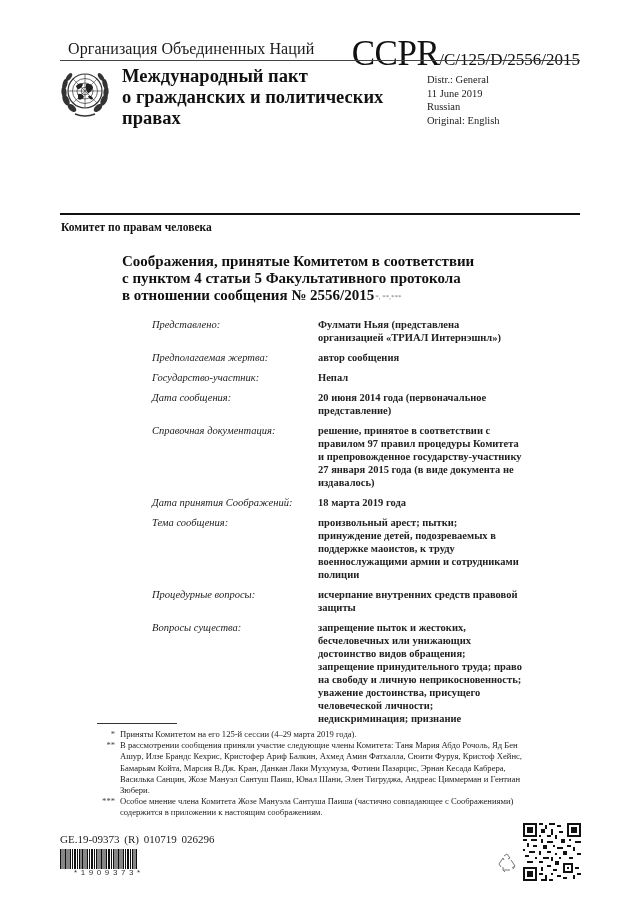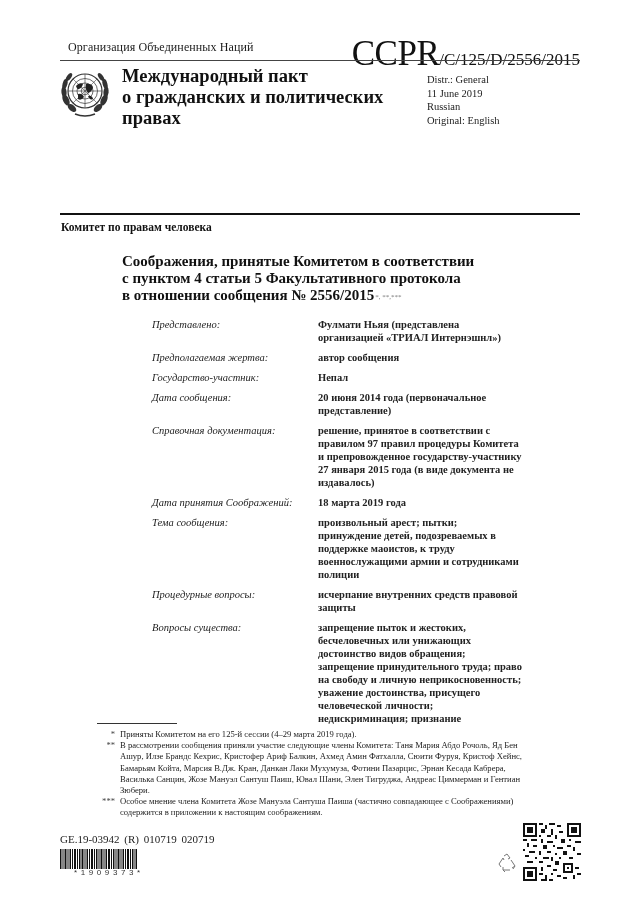--- a/index.html
+++ b/index.html
@@ -2,21 +2,21 @@
 <html><head>
   <meta charset="utf-8">
   <style>
     * { margin: 0; padding: 0; box-sizing: border-box; }
     html, body { width: 640px; height: 905px; background: #ffffff; overflow: hidden; }
     body { position: relative; font-family: "Liberation Serif", "DejaVu Serif", serif; color: #111; }
 
     .abs { position: absolute; }
 
     
-    .org-name { left: 68px; top: 40px; font-size: 12px; color: #1a1a1a; letter-spacing: 0.1px; }
+    .org-name { left: 68px; top: 40px; font-size: 16px; color: #1a1a1a; letter-spacing: 0.1px; }
     .symbol-wrap { right: 60px; top: 34px; white-space: nowrap; color: #111; }
     .symbol-main { font-size: 35px; letter-spacing: -0.5px; margin-left: 48px; }
     .symbol-sub { font-size: 17px; }
     .rule-top { left: 60px; top: 60px; width: 520px; height: 1px; background: #444; }
 
     .un-logo { left: 58px; top: 66px; width: 54px; height: 54px; }
     .treaty-title { left: 122px; top: 66px; font-size: 18.5px; font-weight: bold; line-height: 21px; width: 290px; }
 
     .distr { left: 427px; top: 73px; font-size: 10.5px; line-height: 13.5px; color: #222; }
 
@@ -160,21 +160,21 @@
   <div class="footnote">
     <span class="fn-mark">**</span>
     <span class="fn-text">В рассмотрении сообщения приняли участие следующие члены Комитета: Таня Мария Абдо Рочоль, Яд Бен Ашур, Илзе Брандс Кехрис, Кристофер Ариф Балкин, Ахмед Амин Фатхалла, Сюити Фуруя, Кристоф Хейнс, Бамарьям Койта, Марсия В.Дж. Кран, Данкан Лаки Мухумуза, Фотини Пазарцис, Эрнан Кесада Кабрера, Василька Санцин, Жозе Мануэл Сантуш Паиш, Ювал Шани, Элен Тигруджа, Андреас Циммерман и Гентиан Зюбери.</span>
   </div>
   <div class="footnote">
     <span class="fn-mark">***</span>
     <span class="fn-text">Особое мнение члена Комитета Жозе Мануэла Сантуша Паиша (частично совпадающее с Соображениями) содержится в приложении к настоящим соображениям.</span>
   </div>
 </div>
 
-<div class="abs job-number">GE.19-03942 (R) 010719 020719</div>
+<div class="abs job-number">GE.19-09373 (R) 010719 026296</div>
 <div class="abs barcode">
   <svg width="77" height="20" viewBox="0 0 77 20">
     <g fill="#111">
       <rect x="0" y="0" width="1.5" height="20"></rect>
         <rect x="2.5" y="0" width="1" height="20"></rect>
       <rect x="4.5" y="0" width="2" height="20"></rect>
         <rect x="7.5" y="0" width="1" height="20"></rect>
       <rect x="9.5" y="0" width="1.5" height="20"></rect>
         <rect x="12" y="0" width="1" height="20"></rect>
       <rect x="14" y="0" width="2" height="20"></rect>

